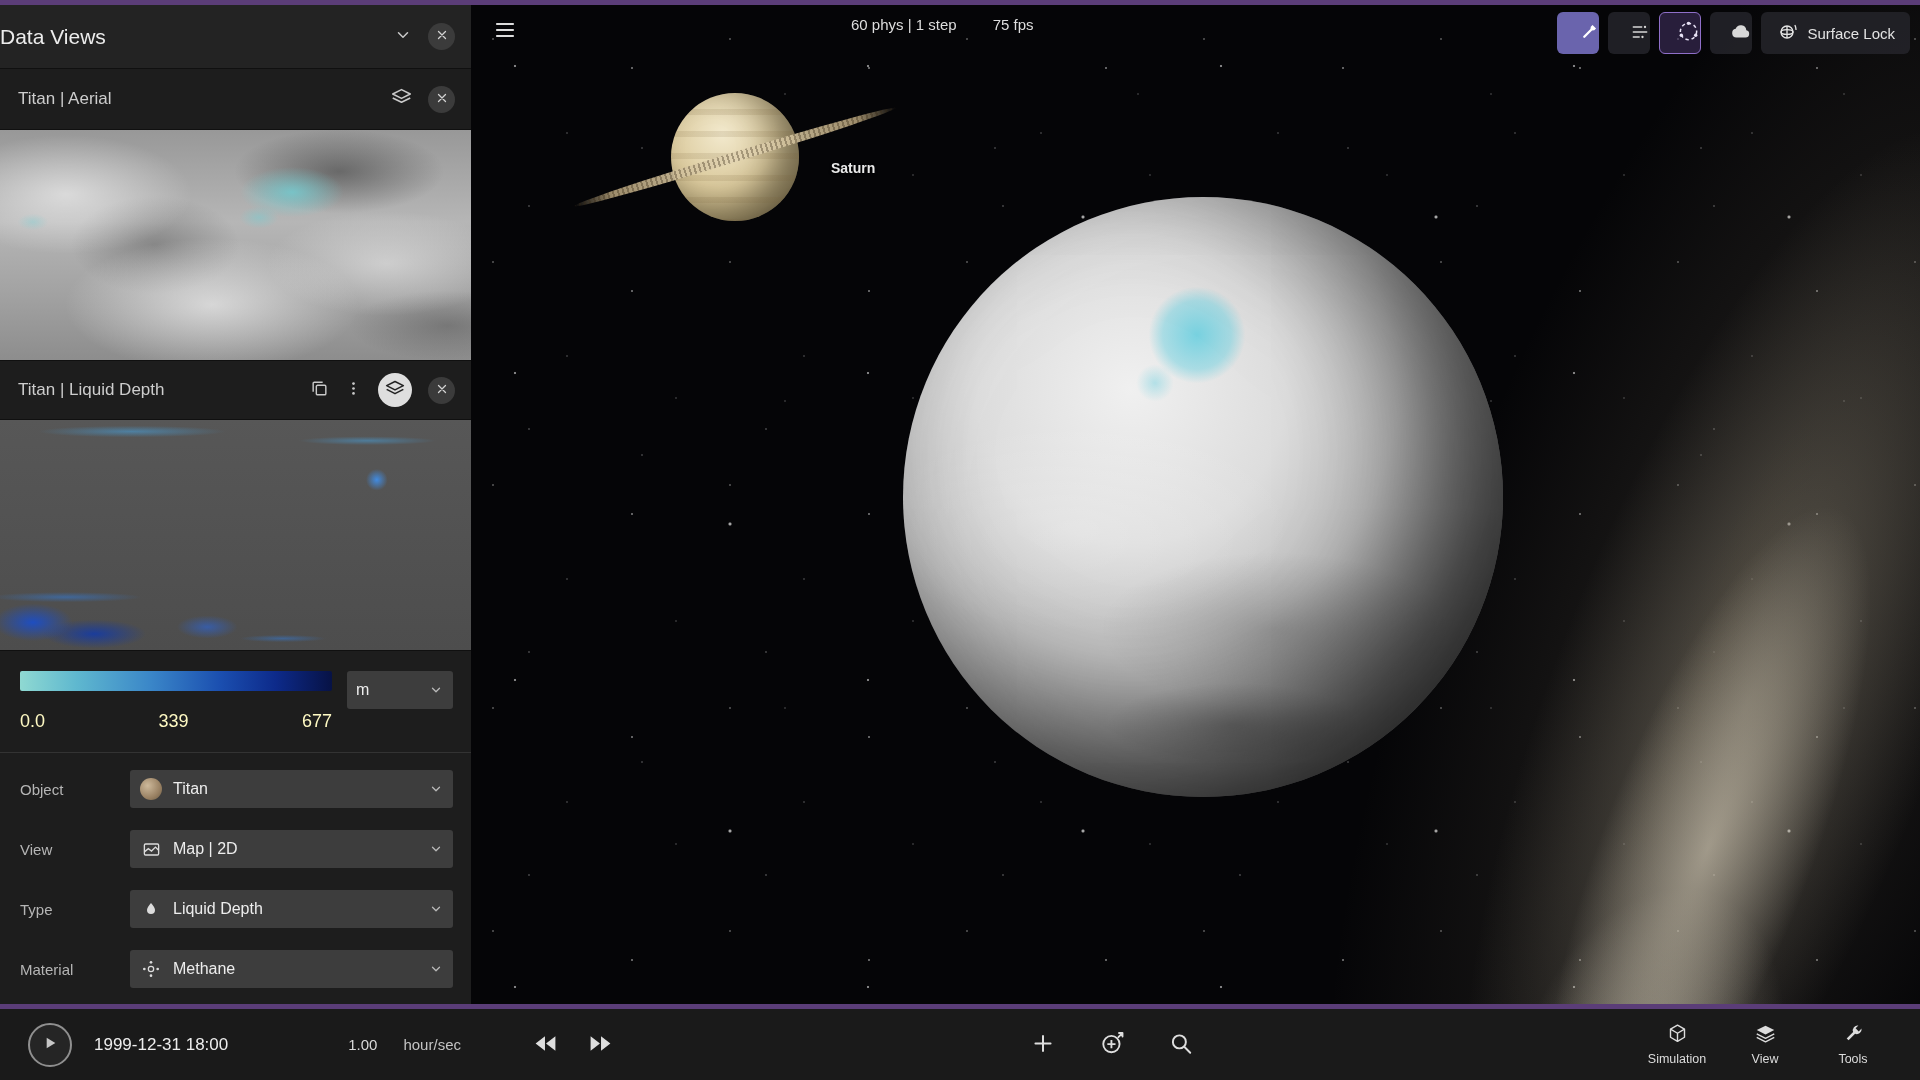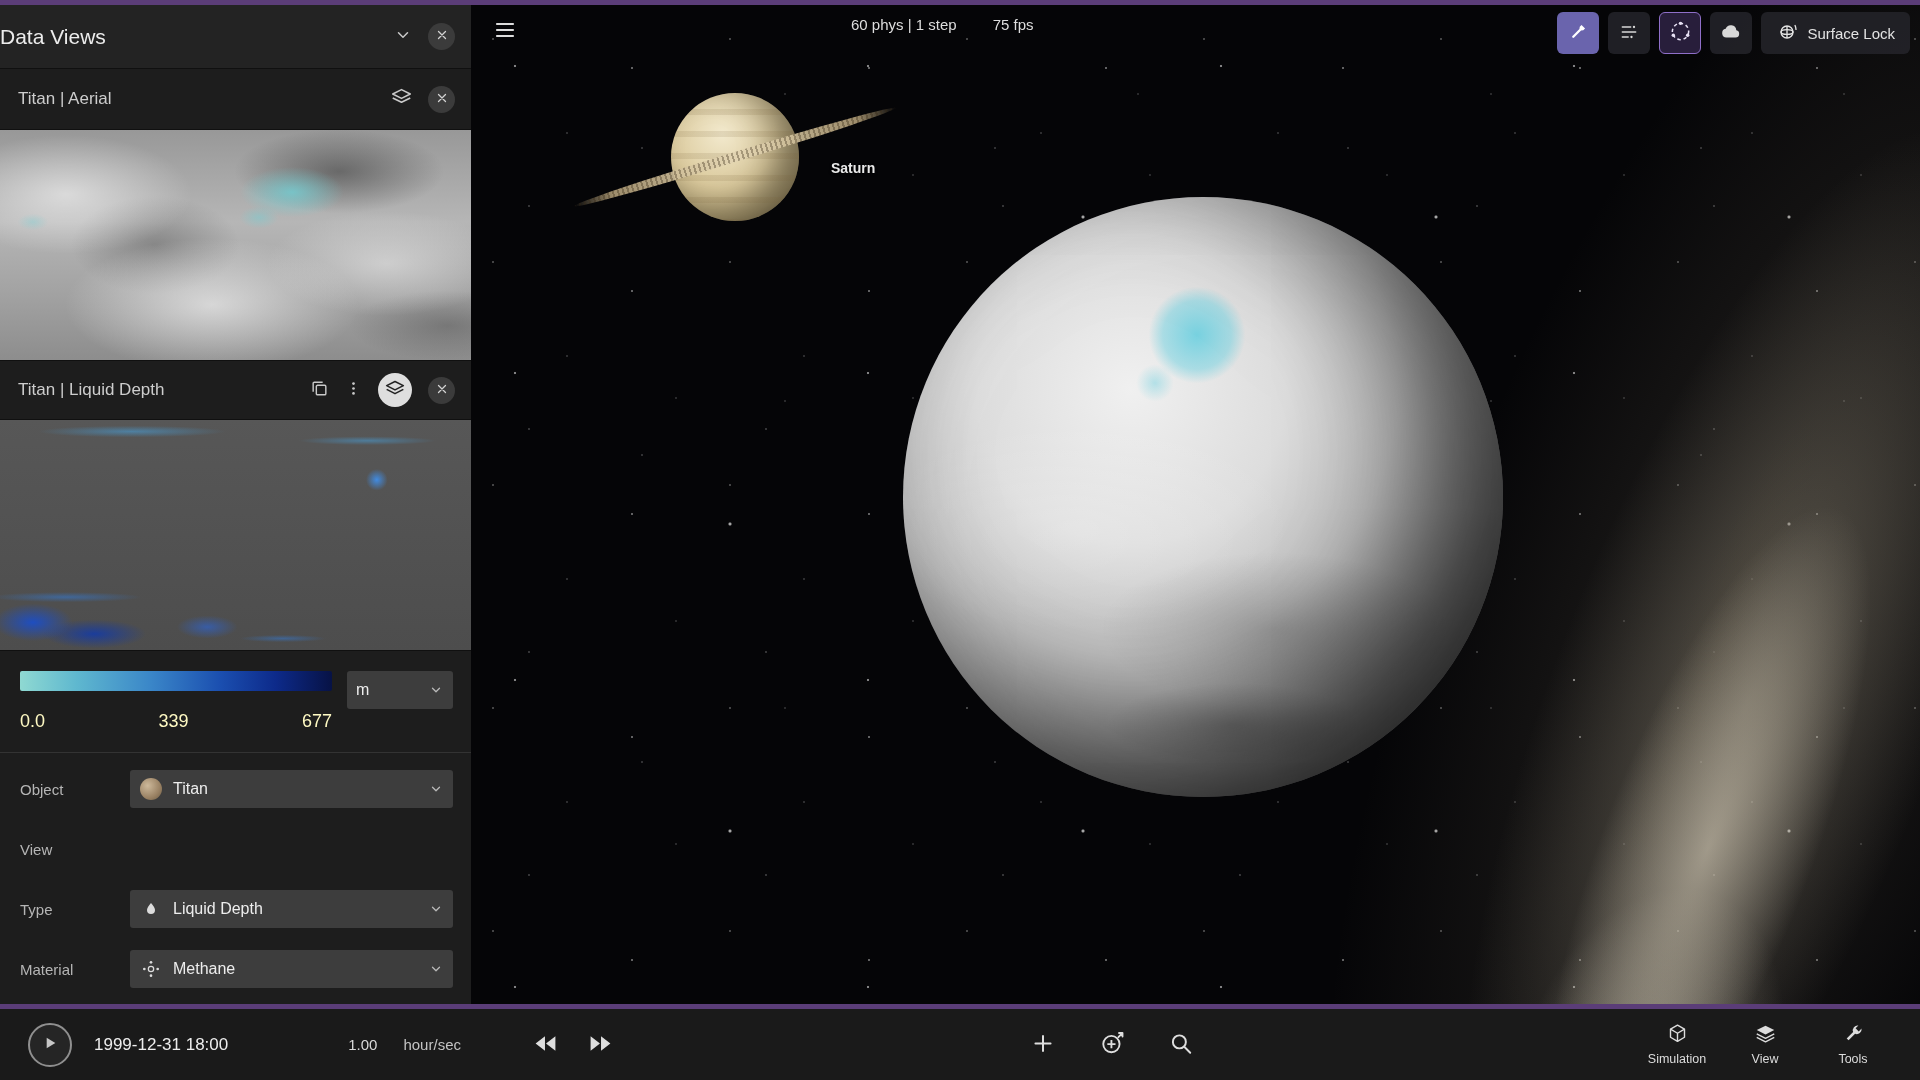--- a/index.html
+++ b/index.html
@@ -101,21 +101,21 @@
       radial-gradient(ellipse 410px 1080px at 48% 48%, rgba(140,130,112,.24), transparent 80%),
       radial-gradient(ellipse 60px 420px at 44% 52%, rgba(15,12,8,.55), transparent 70%),
       radial-gradient(ellipse 180px 260px at 55% 72%, rgba(240,232,210,.4), transparent 70%);
   }
 
   .hamburger { position:absolute; left:22px; top:13px; color:#dcdcdc; }
   .stats { position:absolute; left:380px; top:11px; display:flex; gap:36px; color:#dedede; font-size:15px; }
 
   .vp-toolbar { position:absolute; right:10px; top:7px; display:flex; gap:9px; align-items:center; }
   .tb-btn { height:42px; min-width:42px; border:none; border-radius:6px; background:rgba(36,36,42,.85);
-    color:#d8d8d8; display:flex; align-items:center; justify-content:center; gap:9px; cursor:pointer; }
+    color:#d8d8d8; display:flex; align-items:center; justify-content:flex-end; gap:9px; cursor:pointer; }
   .tb-btn.flash-on { background:#6a64ad; color:#fff; }
   .tb-btn.orbit-on { background:rgba(84,62,124,.45); border:1.5px solid #8f6fc9; color:#e8e2f5; }
   .tb-btn.wide { padding:0 15px; font-size:15px; color:#e3e3e3; }
 
   .saturn { position:absolute; left:200px; top:88px; width:128px; height:128px; border-radius:50%;
     background:radial-gradient(circle at 40% 32%, #f2e9cd, #dccb9e 45%, #bba97a 72%, #8c7b55 92%);
     box-shadow:inset -22px -10px 34px rgba(0,0,0,.38);
   }
   .saturn::before { content:""; position:absolute; inset:0; border-radius:50%;
     background:repeating-linear-gradient(180deg, transparent 0 16px, rgba(120,98,58,.14) 16px 22px);
@@ -276,20 +276,34 @@
           <span class="dd-chevron">
             <svg width="14" height="14" viewBox="0 0 24 24">
                 <path d="M6 9l6 6 6-6" stroke="currentColor" stroke-width="2.2" fill="none" stroke-linecap="round" stroke-linejoin="round"></path>
               </svg>
           </span>
         </button>
       </div>
 
       <div class="prop-row">
         <span class="prop-label">View</span>
+        <button class="dropdown">
+          <span class="dd-icon">
+            <svg width="19" height="19" viewBox="0 0 24 24" fill="none" stroke="currentColor" stroke-width="1.7">
+                <rect x="3" y="5" width="18" height="14" rx="1.5"></rect>
+                <path d="M3 15l5-4 4 3 5-5 4 4"></path>
+              </svg>
+          </span>
+          <span class="dd-value">Map | 2D</span>
+          <span class="dd-chevron">
+            <svg width="14" height="14" viewBox="0 0 24 24">
+                <path d="M6 9l6 6 6-6" stroke="currentColor" stroke-width="2.2" fill="none" stroke-linecap="round" stroke-linejoin="round"></path>
+              </svg>
+          </span>
+        </button>
       </div>
 
       <div class="prop-row">
         <span class="prop-label">Type</span>
         <button class="dropdown">
           <span class="dd-icon">
             <svg width="16" height="16" viewBox="0 0 24 24" fill="currentColor">
                 <path d="M12 3c3.5 4.2 6 7.6 6 10.6A6 6 0 0 1 6 13.6C6 10.6 8.5 7.2 12 3z"></path>
               </svg>
           </span>

